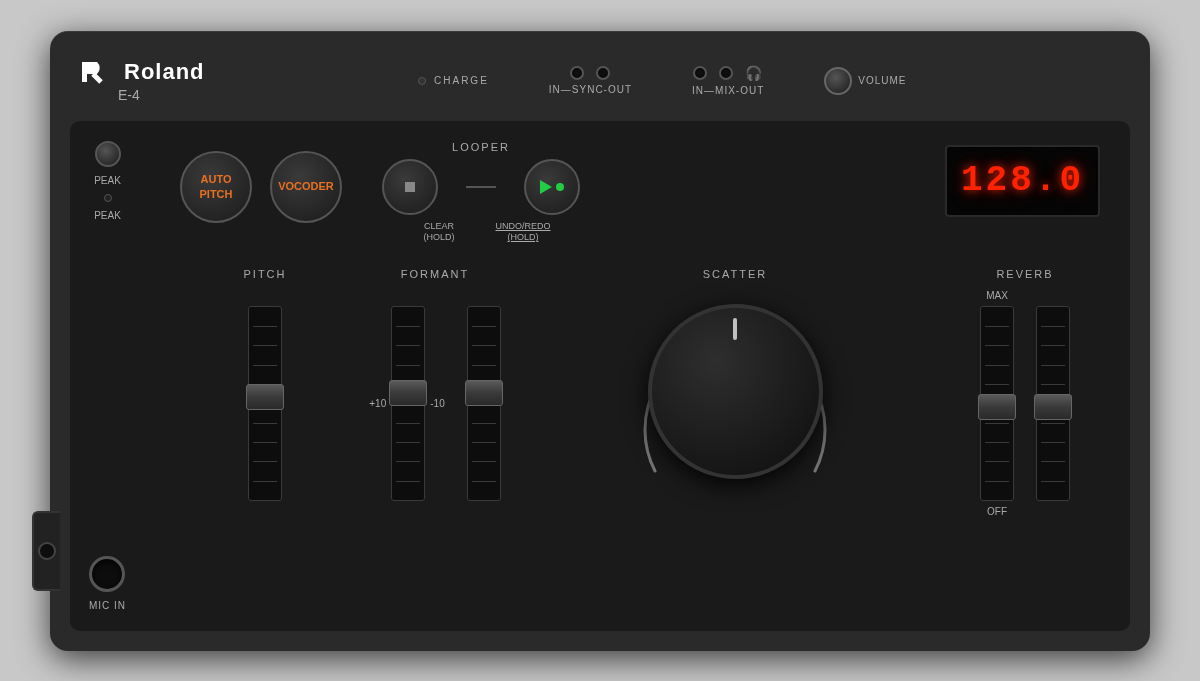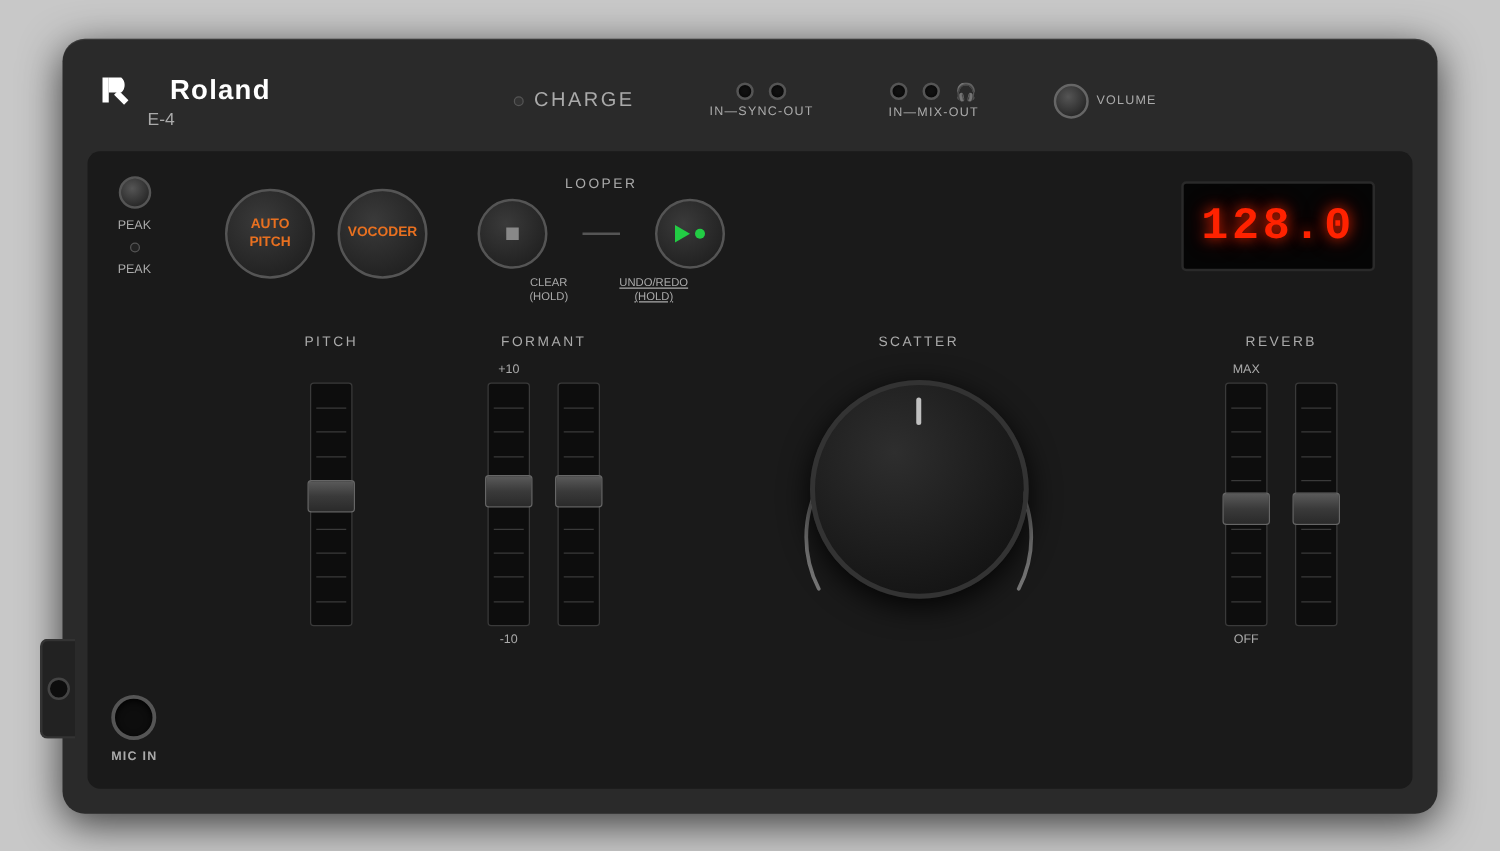--- a/index.html
+++ b/index.html
@@ -37,21 +37,21 @@
 
     .brand-area {
       display: flex;
       flex-direction: column;
       gap: 2px;
     }
 
     .roland-logo {
       display: flex;
       align-items: center;
-      gap: 24px;
+      gap: 12px;
       text-align: center;
     }
 
     .roland-r {
       width: 32px;
       height: 24px;
     }
 
     .roland-text {
       color: white;
@@ -83,21 +83,21 @@
     .charge-led {
       width: 8px;
       height: 8px;
       border-radius: 50%;
       background: #333;
       border: 1px solid #555;
     }
 
     .charge-label {
       color: #aaa;
-      font-size: 16px;
+      font-size: 10px;
       letter-spacing: 2px;
     }
 
     .ports-group {
       display: flex;
       flex-direction: column;
       align-items: center;
       gap: 4px;
     }
 
@@ -319,21 +319,21 @@
   <div class="main-panel">
 
     <div style="position:absolute;left:0;top:0;width:75px;bottom:0;display:flex;flex-direction:column;align-items:center;padding:20px 0;gap:16px;">
       <div class="sens-section">
         <div class="sens-knob"></div>
         <span class="knob-label">PEAK</span>
         <div class="peak-led"></div>
         <span class="knob-label">PEAK</span>
       </div>
 
-      <div style="position:absolute;bottom:20px;display:flex;flex-direction:column;align-items:center;gap:8px;font-weight:bold;">
+      <div style="position:absolute;bottom:20px;display:flex;flex-direction:column;align-items:center;gap:8px;">
         <div style="width:36px;height:36px;border-radius:50%;background:#0d0d0d;border:3px solid #555;box-shadow:inset 0 2px 6px rgba(0,0,0,0.9);"></div>
         <span style="color:#aaa;font-size:10px;letter-spacing:1px;">MIC IN</span>
       </div>
     </div>
 
     <div style="margin-left:80px;height:100%;">
 
       <div style="display:flex;align-items:flex-start;gap:20px;margin-bottom:24px;">
 
         <div style="display:flex;gap:18px;padding-top:10px;">
@@ -396,21 +396,21 @@
               </div>
               <span style="color:#aaa;font-size:10px;opacity:0;">-OCT</span>
             </div>
           </div>
         </div>
 
         <div style="display:flex;flex-direction:column;align-items:center;width:170px;">
           <span style="color:#aaa;font-size:11px;letter-spacing:2px;margin-bottom:10px;">FORMANT</span>
           <div style="display:flex;gap:22px;">
 
-            <div style="display:flex;flex-direction:column;align-items:center;gap:5px;">
+            <div style="display:flex;flex-direction:row;align-items:center;gap:5px;">
               <span style="color:#aaa;font-size:10px;">+10</span>
               <div style="width:34px;height:195px;background:#0d0d0d;border:1px solid #3a3a3a;border-radius:3px;position:relative;">
                 <div style="position:absolute;left:4px;right:4px;height:1px;background:#3a3a3a;top:10%;"></div>
                 <div style="position:absolute;left:4px;right:4px;height:1px;background:#3a3a3a;top:20%;"></div>
                 <div style="position:absolute;left:4px;right:4px;height:1px;background:#3a3a3a;top:30%;"></div>
                 <div style="position:absolute;left:4px;right:4px;height:1px;background:#3a3a3a;top:40%;"></div>
                 <div style="position:absolute;left:4px;right:4px;height:1px;background:#3a3a3a;top:50%;"></div>
                 <div style="position:absolute;left:4px;right:4px;height:1px;background:#3a3a3a;top:60%;"></div>
                 <div style="position:absolute;left:4px;right:4px;height:1px;background:#3a3a3a;top:70%;"></div>
                 <div style="position:absolute;left:4px;right:4px;height:1px;background:#3a3a3a;top:80%;"></div>

